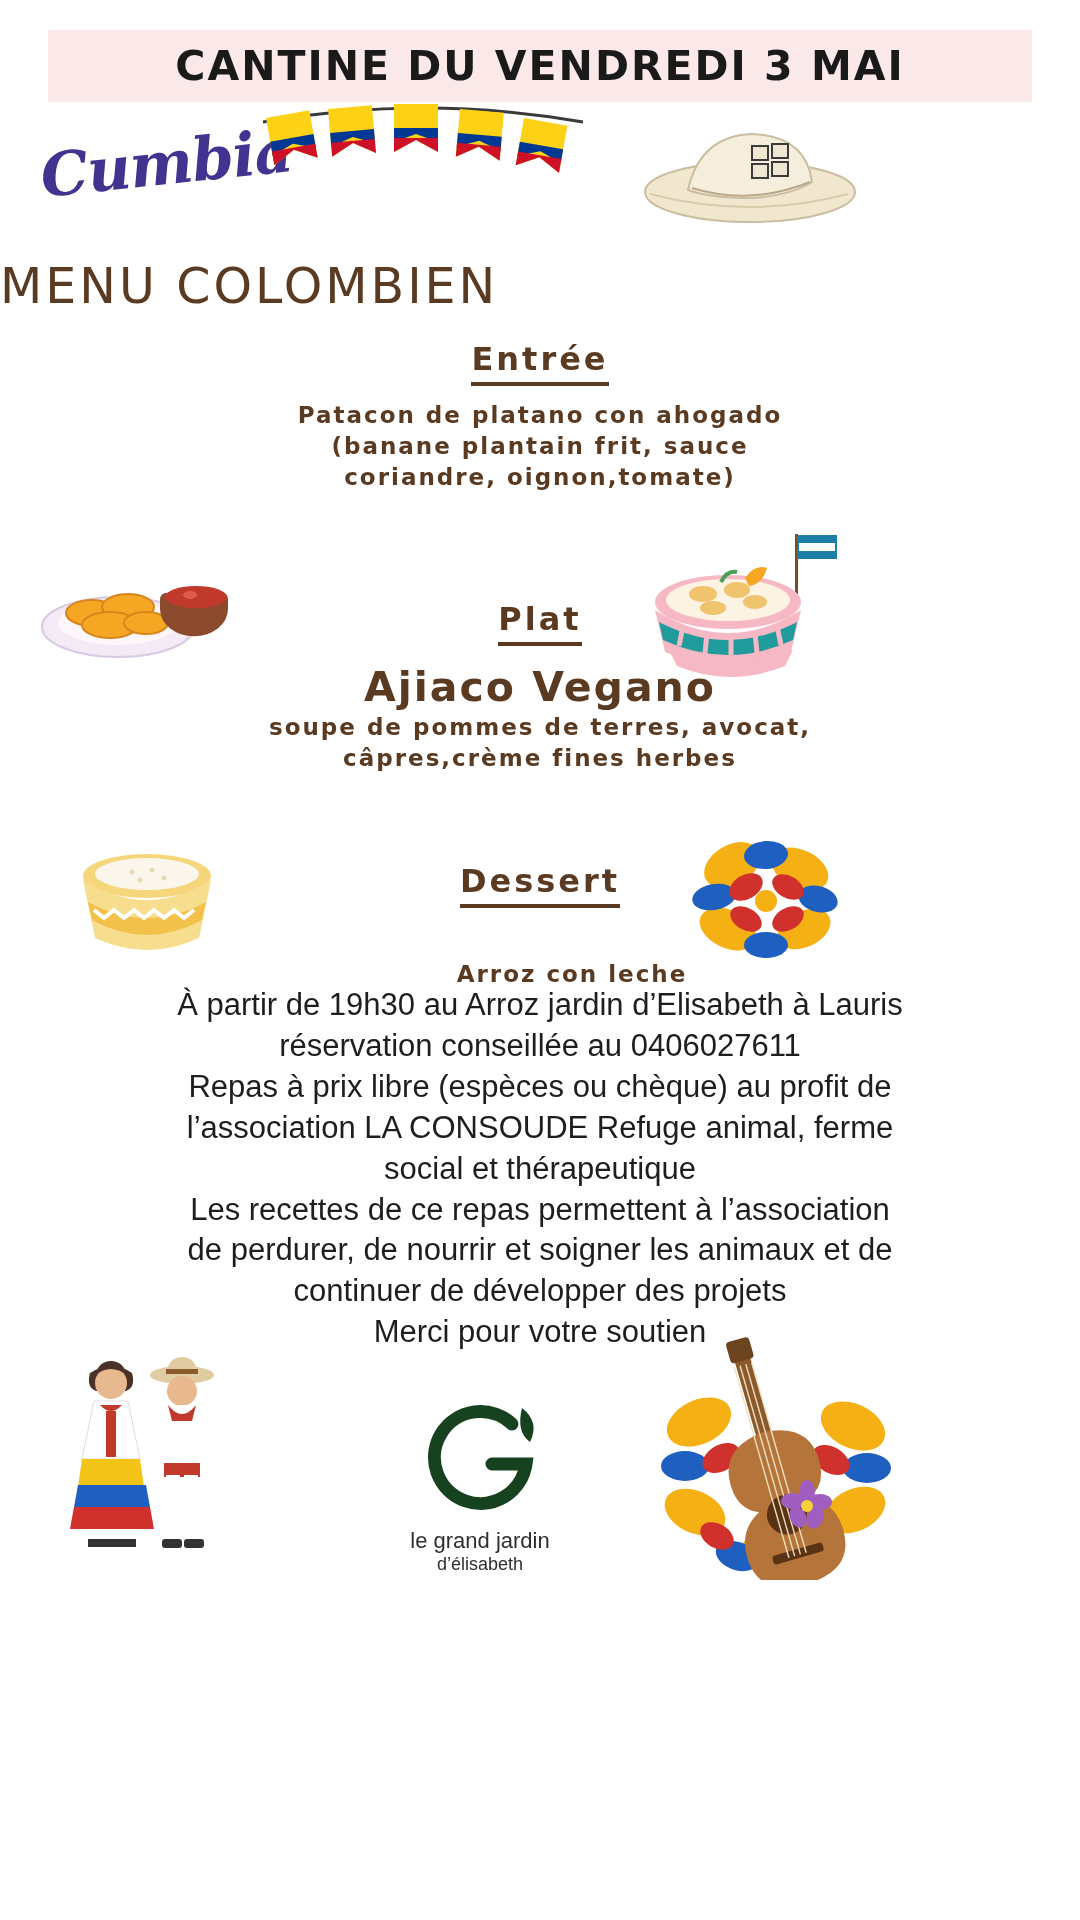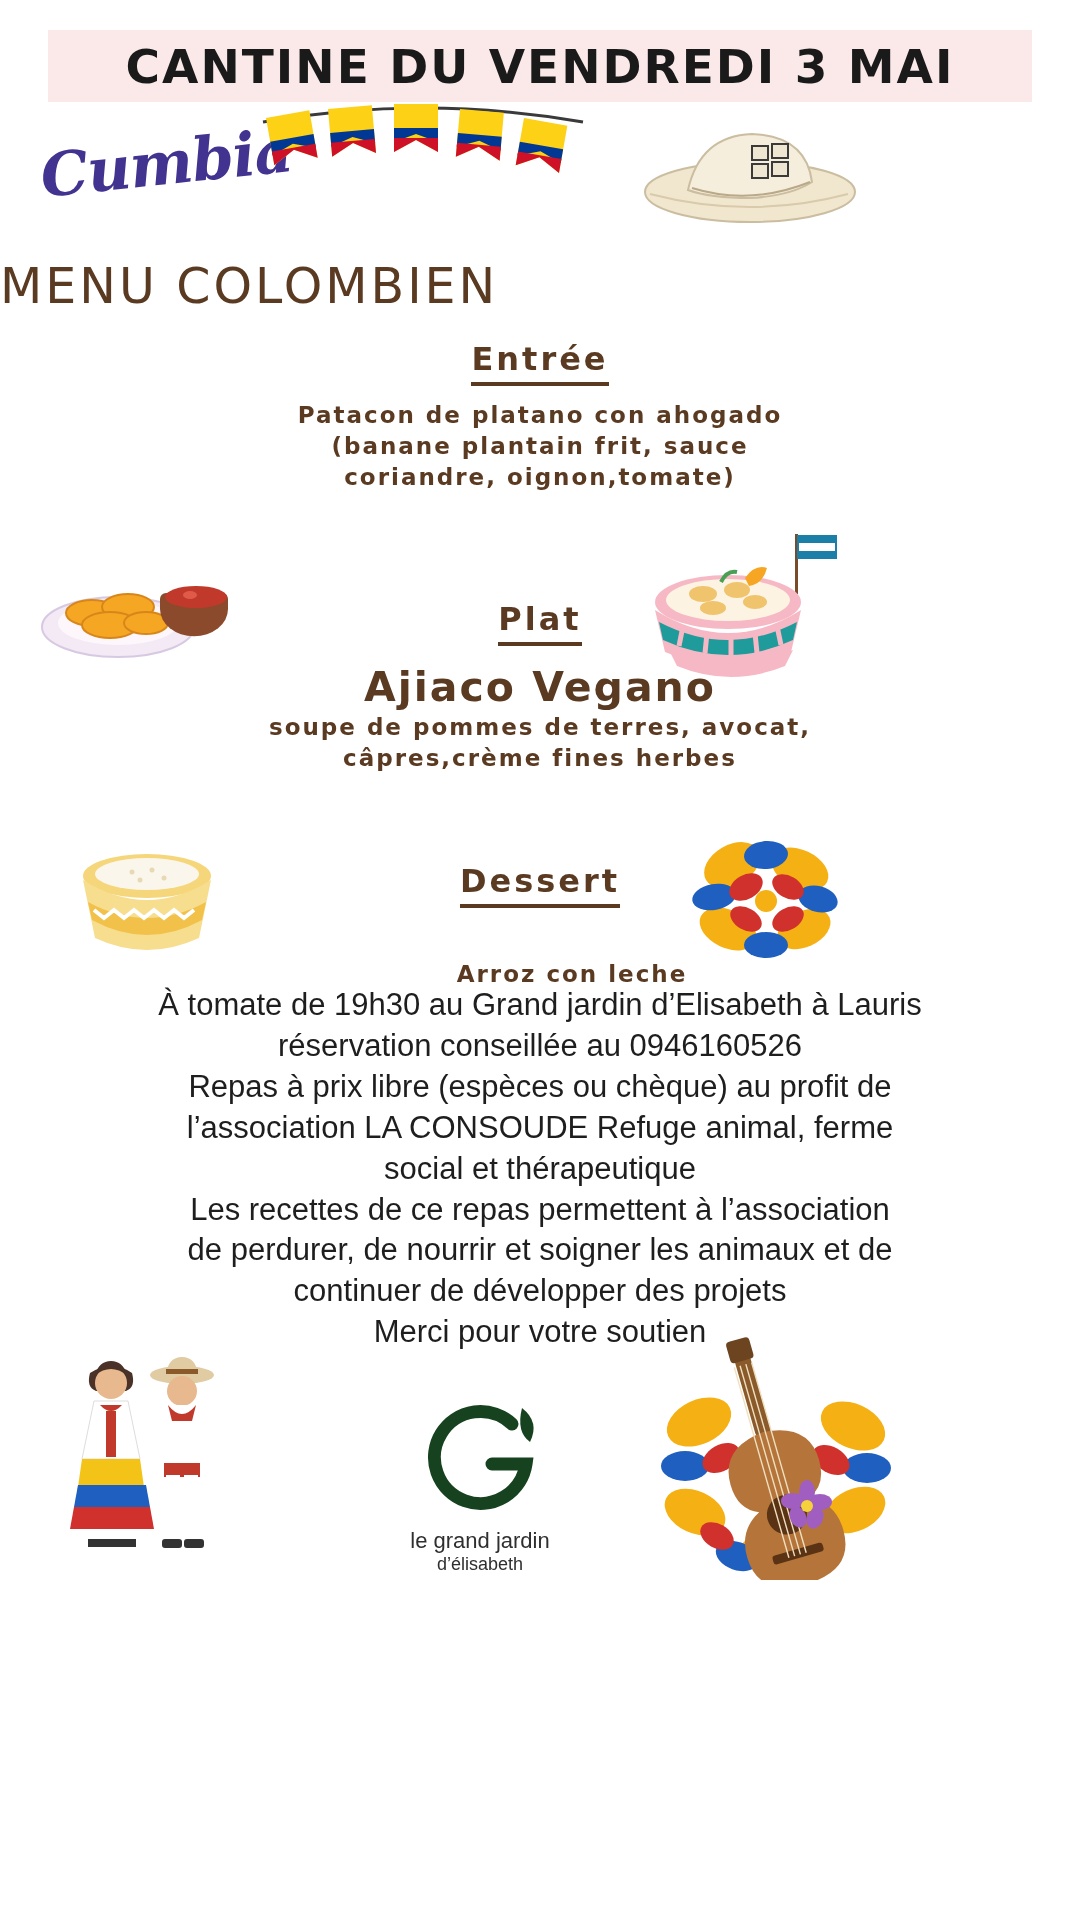--- a/index.html
+++ b/index.html
@@ -23,21 +23,21 @@
     width: 984px;
     height: 72px;
     background: #fbe9e9;
     display: flex;
     align-items: center;
     justify-content: center;
   }
   .title-banner .title-text {
     font-family: "DejaVu Sans", sans-serif;
     font-weight: bold;
-    font-size: 47px;
+    font-size: 41px;
     letter-spacing: 2px;
     color: #1a1a1a;
     white-space: nowrap;
   }
 
   
   .cumbia {
     position: absolute;
     left: 40px;
     top: 128px;
@@ -345,22 +345,22 @@
       <ellipse cx="66" cy="62" rx="18" ry="12" transform="rotate(-30 66 62)"></ellipse>
       <ellipse cx="108" cy="62" rx="17" ry="11" transform="rotate(30 108 62)"></ellipse>
       <ellipse cx="66" cy="94" rx="17" ry="11" transform="rotate(30 66 94)"></ellipse>
       <ellipse cx="108" cy="94" rx="17" ry="11" transform="rotate(-30 108 94)"></ellipse>
     </g>
     <circle cx="86" cy="76" r="11" fill="#f5b014"></circle>
   </svg>
 </div>
 
 <div class="info">
-  <span class="line">À tomate de 19h30 au Grand jardin d’Elisabeth à Lauris</span>
-  <span class="line">réservation conseillée au 0946160526</span>
+  <span class="line">À partir de 19h30 au Arroz jardin d’Elisabeth à Lauris</span>
+  <span class="line">réservation conseillée au 0406027611</span>
   <span class="line">Repas à prix libre (espèces ou chèque) au profit de</span>
   <span class="line">l’association LA CONSOUDE Refuge animal, ferme</span>
   <span class="line">social et thérapeutique</span>
   <span class="line">Les recettes de ce repas permettent à l’association</span>
   <span class="line">de perdurer, de nourrir et soigner les animaux et de</span>
   <span class="line">continuer de développer des projets</span>
   <span class="line">Merci pour votre soutien</span>
 </div>
 
 <div class="art-dancers">

